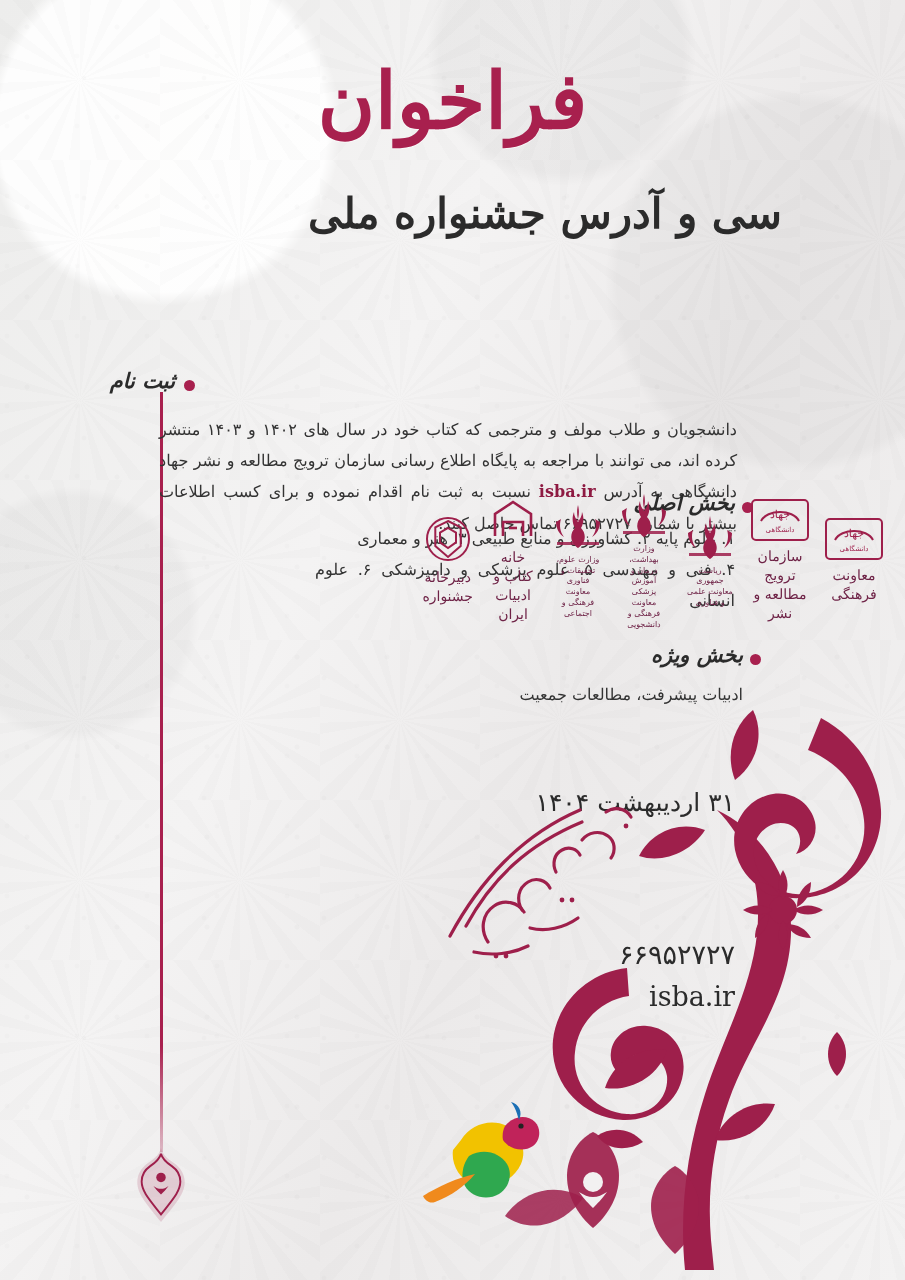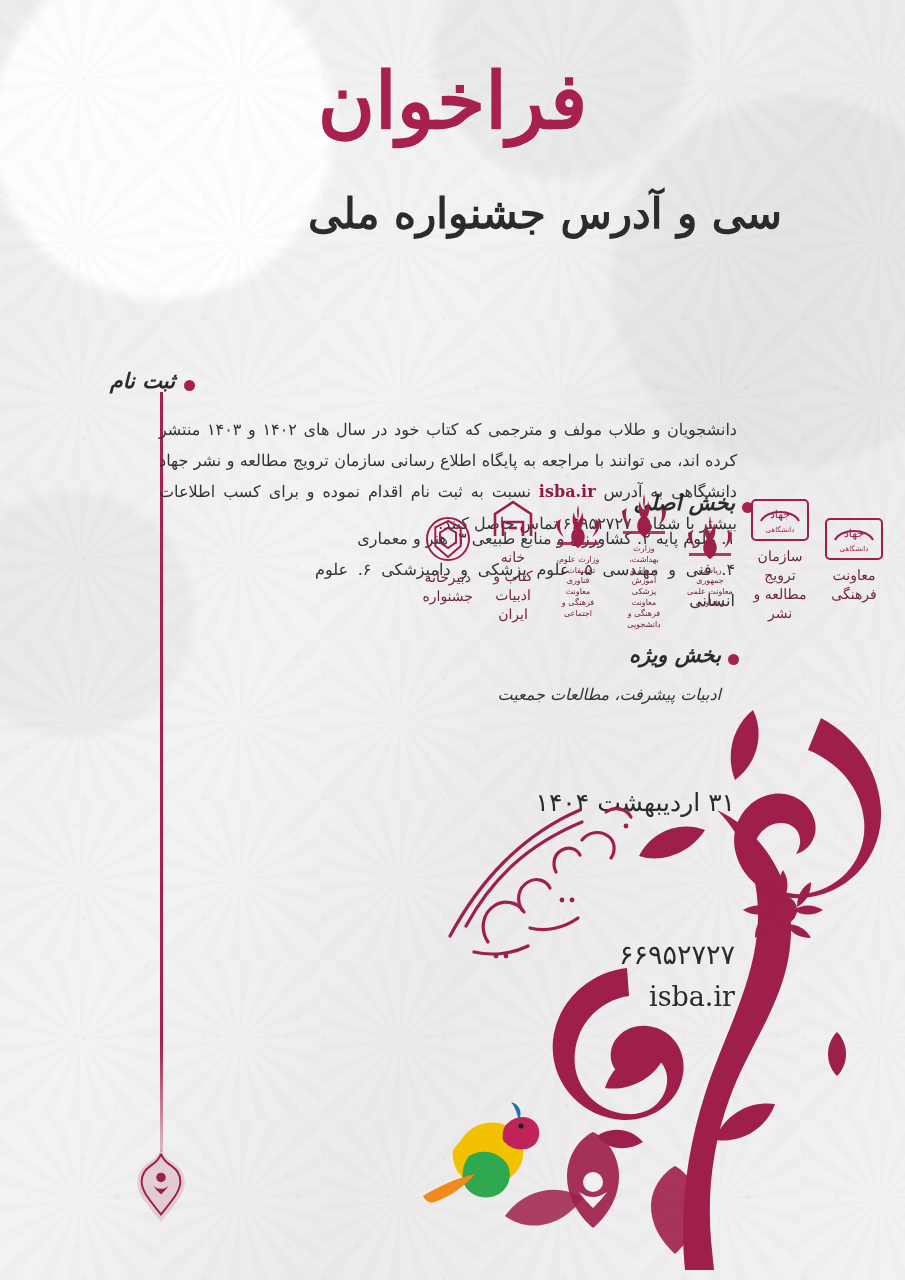--- a/index.html
+++ b/index.html
@@ -113,21 +113,21 @@
     text-align-last: right;
   }
   .link { color: #8e1a42; font-weight: bold; }
 
   
   #sec-register { top: 368px; right: 168px; width: 578px; }
   #sec-register .sec-head { position: absolute; top: 0; right: 562px; }
 
   
   #sec-main { top: 490px; right: 170px; width: 420px; }
-  #sec-special { top: 642px; right: 184px; width: 420px; }
+  #sec-special { top: 642px; right: 162px; width: 420px; }
   #sec-deadline { top: 778px; right: 170px; width: 420px; }
   #sec-contact { top: 920px; right: 170px; width: 420px; }
 
   .sec-head-row { position: relative; padding-right: 0; }
   .sec-head-row .bullet { right: -18px; top: 12px; }
   #sec-register .bullet { right: -18px; top: 11px; }
 
   .contact-lines { font-size: 27px; line-height: 1.55; color: #2b2b2b; text-align: right; direction: ltr; }
   .contact-lines div { direction: ltr; text-align: right; }
   .deadline-line { font-size: 25px; color: #2b2b2b; text-align: right; margin-top: 10px; }
@@ -215,21 +215,21 @@
       <div>۱. علوم پایه  ۲. کشاورزی و منابع طبیعی  ۳. هنر و معماری</div>
       <div>۴. فنی و مهندسی  ۵. علوم پزشکی و دامپزشکی  ۶. علوم انسانی</div>
     </div>
   </div>
 
   <div class="section" id="sec-special">
     <div class="sec-head sec-head-row">
       <span class="bullet"></span>
       <span>بخش ویژه</span>
     </div>
-    <div class="sec-body" style="margin-top:12px;font-style:italic;">
+    <div class="sec-body" style="margin-top:12px;">
       <div>ادبیات پیشرفت، مطالعات جمعیت</div>
     </div>
   </div>
 
   <div class="section" id="sec-deadline">
     <div class="deadline-line">۳۱ اردیبهشت ۱۴۰۴</div>
   </div>
 
   <div class="section" id="sec-contact">
     <div class="contact-lines" style="margin-top:14px;">

